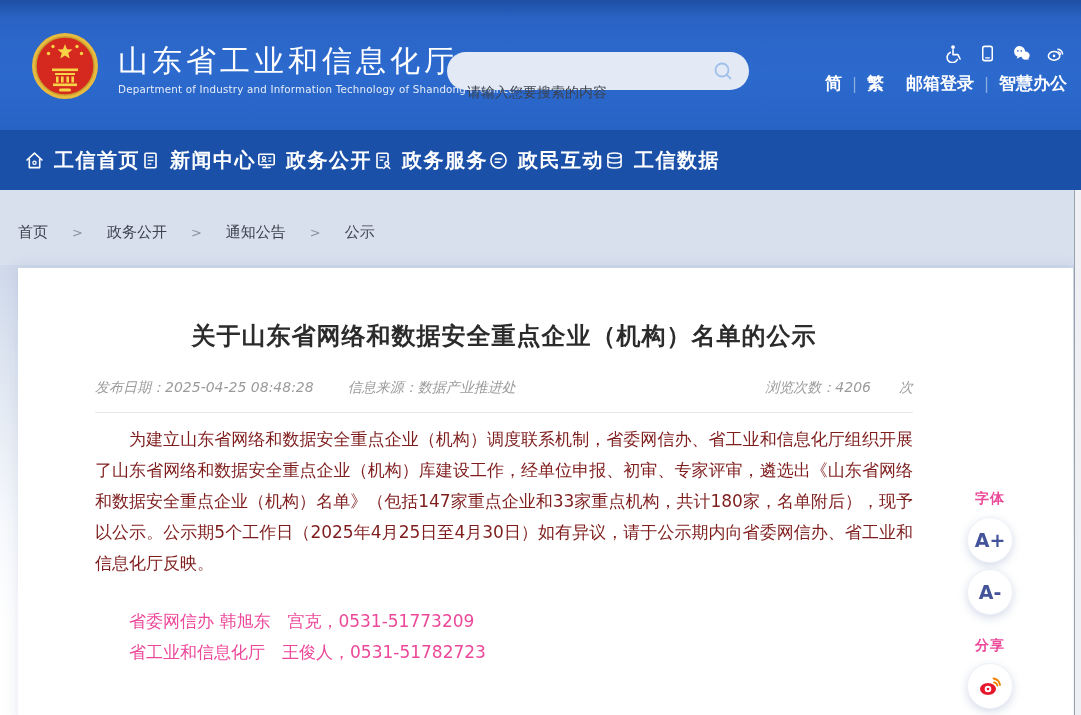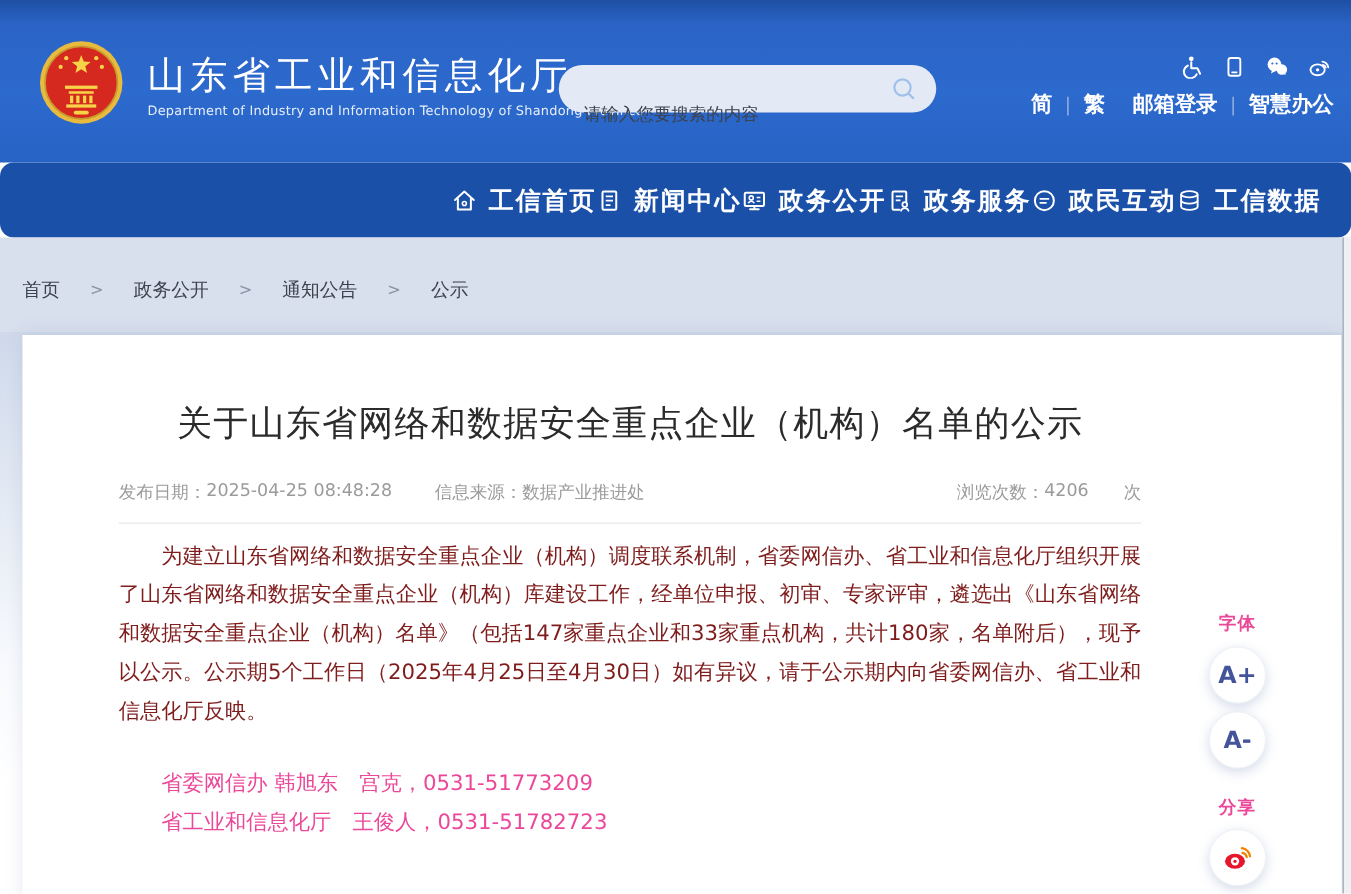--- a/index.html
+++ b/index.html
@@ -22,43 +22,43 @@
   .quick-icons { position:absolute; right:16px; top:44px; display:flex; gap:15px; align-items:center; }
   .quick-icons svg { width:19px; height:19px; cursor:pointer; }
   .header-links { position:absolute; right:14px; top:72px; display:flex; align-items:center;
     color:#fff; font-size:17px; font-weight:600; white-space:nowrap; }
   .hl-sep { color:#8fadde; font-weight:400; margin:0 10px; font-size:15px; }
   .hl-gap { width:22px; }
   .hl-item { cursor:pointer; }
 
   
   .nav { height:60px; background:#1b50a8; display:flex; align-items:center;
-    justify-content:flex-end; padding:0 24px;border-radius:11px; }
+    justify-content:flex-start; padding:0 24px; }
   .nav-item { display:flex; align-items:center; gap:9px; color:#fff; cursor:pointer; }
   .nav-item svg { width:21px; height:21px; }
   .nav-label { font-size:20px; font-weight:600; letter-spacing:1.5px; white-space:nowrap; }
 
   
   .crumbbar { height:75px; background:#d8dfed; display:flex; align-items:center; padding:10px 0 0 18px; }
   .crumbs { display:flex; align-items:center; gap:24px; font-size:15px; color:#3d434d; }
   .crumb { cursor:pointer; }
   .crumb-sep { color:#8a93a3; font-size:13px; }
 
   
   .main { position:relative; height:450px;
     background:linear-gradient(180deg,#cfd9ea 0%,#e2e9f3 28%,#f7f9fc 58%,#ffffff 80%); }
   .card { position:absolute; left:18px; top:3px; width:1055px; height:460px; background:#fff;
     box-shadow:0 0 14px rgba(110,130,170,.18); }
   .content { margin:0 160px 0 77px; }
-  .article-title { padding-top:52px; text-align:center; font-size:28px; font-weight:400;
+  .article-title { padding-top:52px; text-align:center; font-size:24px; font-weight:700;
     color:#2b2b2b; letter-spacing:1px; white-space:nowrap; }
   .meta-row { margin-top:27px; display:flex; justify-content:space-between; align-items:center;
     font-size:14px; color:#9b9b9b; }
   .meta-left { display:flex; gap:34px; }
-  .meta-group { display:flex; }
+  .meta-group { display:flex;font-style:italic; }
   .meta-views .views-unit { margin-left:28px; }
   .divider { margin-top:15px; border-bottom:1px solid #e7e7e7; }
   .body-text { margin-top:11px; font-size:17px; line-height:31px; color:#7f1d1d;
     text-align:justify; text-indent:2em; }
   .contacts { margin-top:27px; }
   .contact-line { font-size:17px; line-height:31px; color:#ec4899; text-indent:2em; white-space:nowrap; }
 
   
   .side-tools { position:absolute; left:949px; top:222px; width:46px; text-align:center; }
   .tool-label { font-size:14px; color:#ec4899; letter-spacing:1px;font-weight:bold; }

